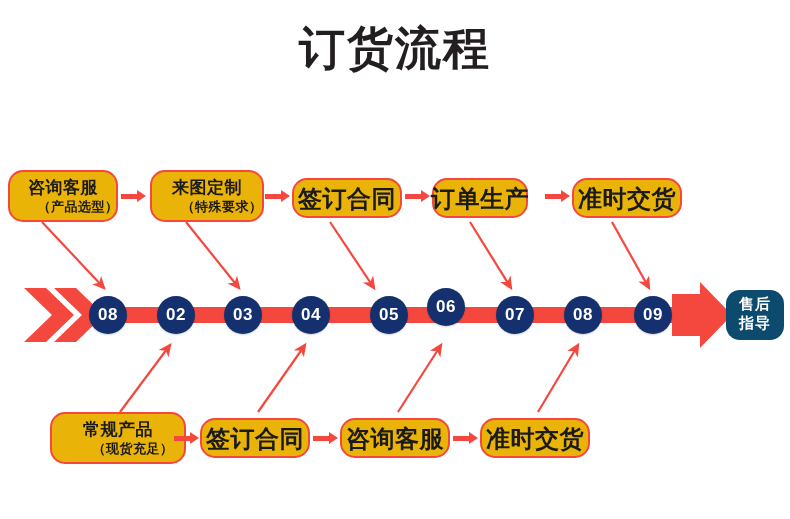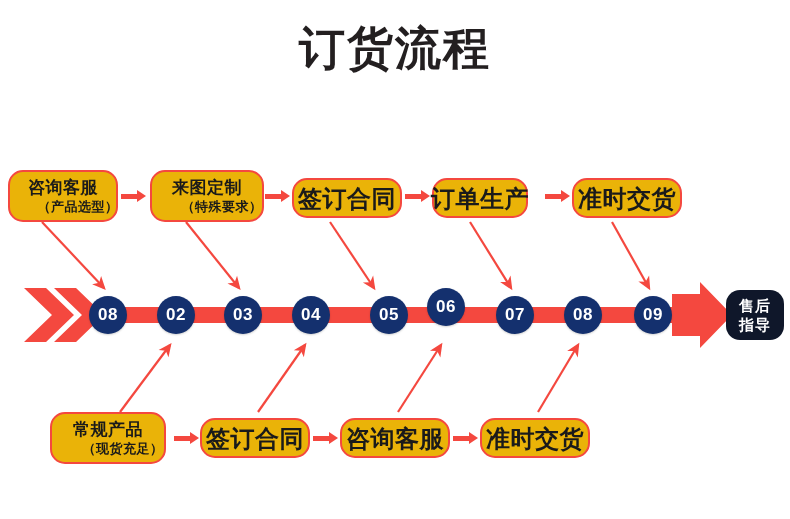--- a/index.html
+++ b/index.html
@@ -115,31 +115,32 @@
     font-size: 17px;
     font-weight: 700;
     display: flex;
     align-items: center;
     justify-content: center;
     letter-spacing: 0.5px;
     box-shadow: 0 1px 2px rgba(0,0,0,0.18);
   }
   #end-badge {
     position: absolute;
-    background: #0f172a;
+    background: #0c4a6e;
     border-radius: 14px;
     color: #ffffff;
     display: flex;
     flex-direction: column;
     align-items: center;
     justify-content: center;
     font-size: 15px;
     font-weight: 700;
     line-height: 19px;
     letter-spacing: 1px;
+    font-family: Liberation Mono, monospace;
   }
 
   
   #links {
     position: absolute;
     left: 0;
     top: 0;
     width: 790px;
     height: 519px;
     pointer-events: none;
@@ -252,21 +253,21 @@
     </div>
   <div class="num-circle" style="left:634px; top:296px;">
       <span>09</span>
     </div>
 
   <div id="end-badge" style="left:726px; top:290px; width:58px; height:50px;">
     <div>售后</div>
     <div>指导</div>
   </div>
 
-  <div class="pbox" style="left:50px; top:412px; width:116px; height:52px;">
+  <div class="pbox" style="left:50px; top:412px; width:136px; height:52px;">
     <div class="l1">常规产品</div>
     <div class="l2">（现货充足）</div>
   </div>
 
   <div class="hconn" style="left:174px; top:433px; width:25px;">
     <div class="shaft"></div>
     <div class="head"></div>
   </div>
 
   <div class="pbox single" style="left:200px; top:418px; width:110px; height:40px;">

